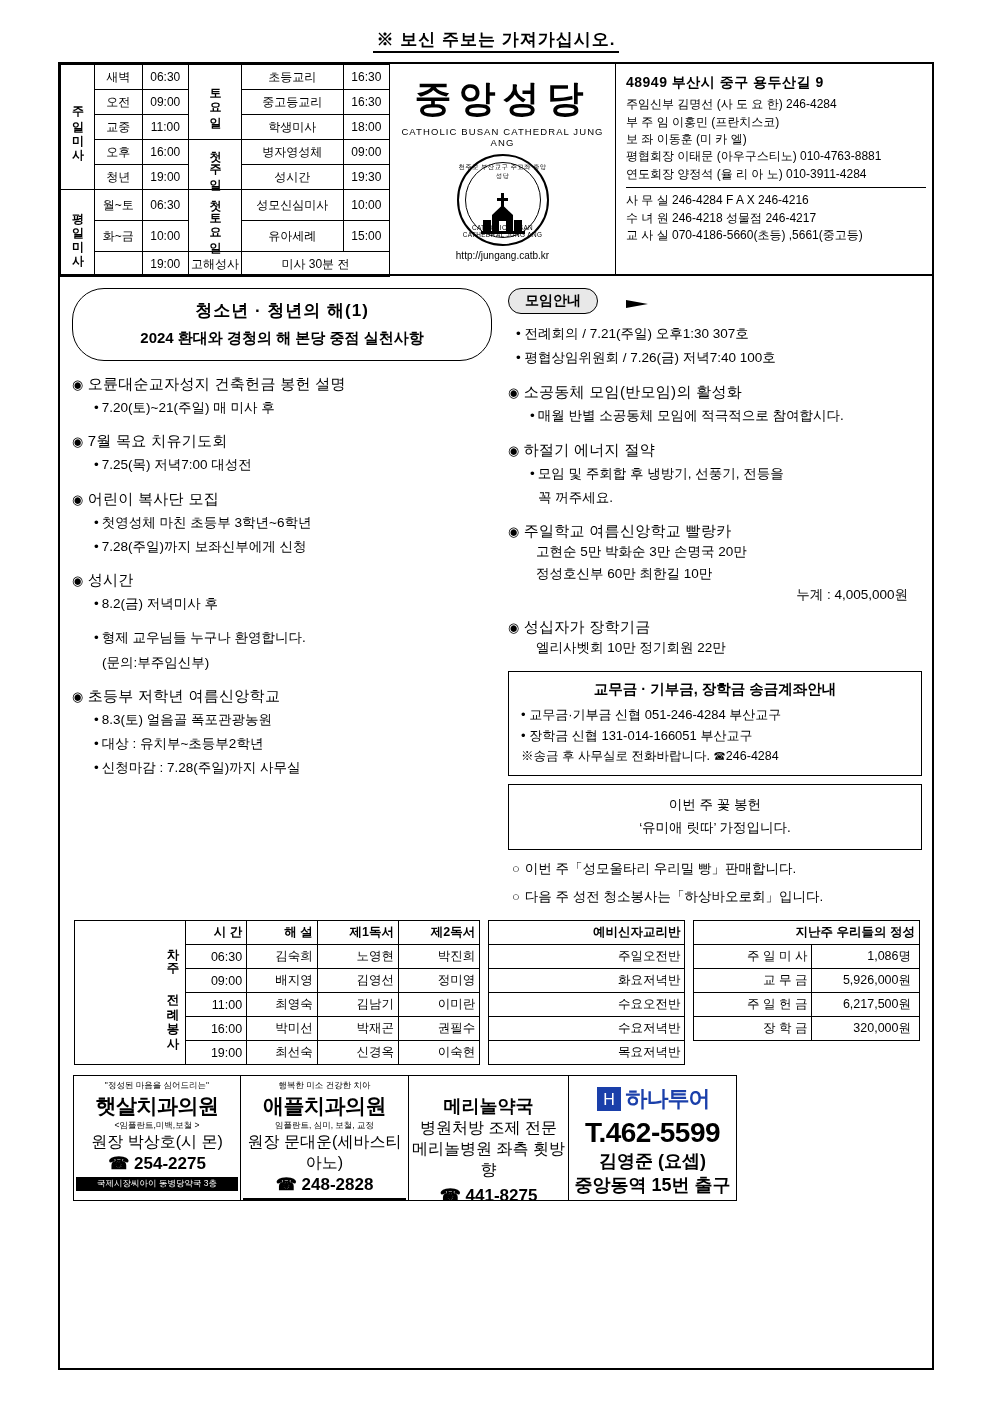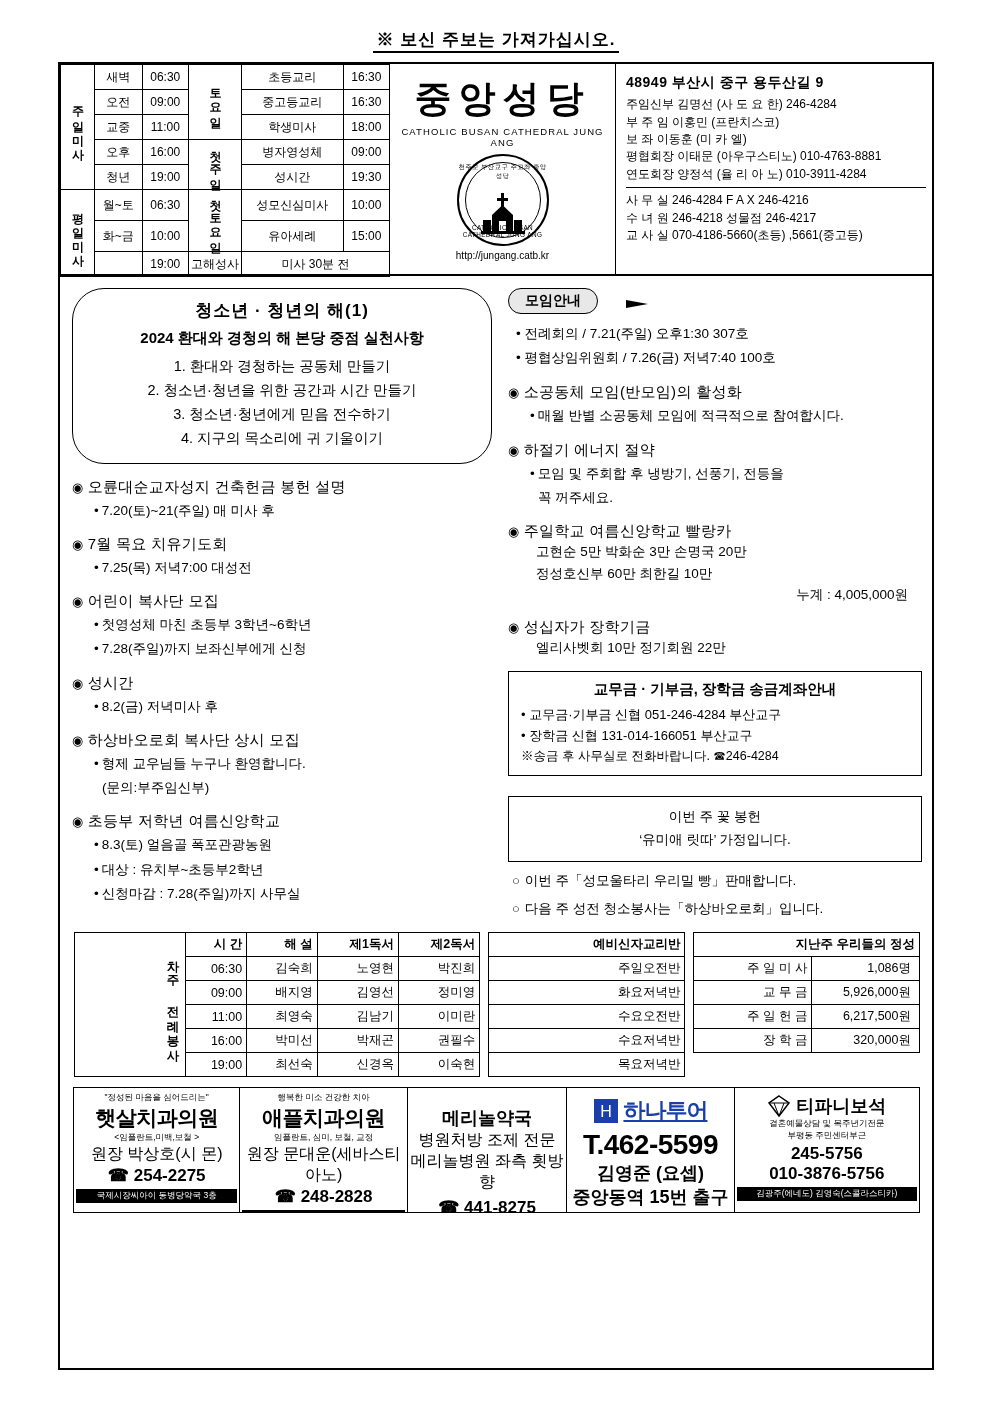--- a/index.html
+++ b/index.html
@@ -145,21 +145,21 @@
   .rlist { font-size:13.5px; line-height:1.75; padding-left:8px; }
 
   .money-line { font-size:13.5px; padding-left:28px; line-height:1.6; }
   .total-right { text-align:right; font-size:13.5px; padding-right:14px; margin-top:2px; }
 
   .acct-box { border:1.5px solid #000; padding:8px 12px 10px 12px; margin-top:12px; }
   .acct-title { text-align:center; font-weight:bold; font-size:14.5px; margin-bottom:6px; }
   .acct-row { font-size:13px; line-height:1.6; }
   .acct-note { font-size:12.5px; margin-top:2px; }
 
-  .flower-box { border:1.5px solid #000; padding:9px 17px; margin-top:20px; text-align:center; font-size:13.5px; line-height:1.7; }
+  .flower-box { border:1.5px solid #000; padding:9px 17px; margin-top:8px; text-align:center; font-size:13.5px; line-height:1.7; }
 
   .circ { font-size:13px; margin-right:5px; }
   .obullet { font-size:13.5px; margin-top:10px; padding-left:4px; }
 
   
   .tables-area { display:flex; gap:8px; padding:14px 12px 0 14px; align-items:flex-start; }
   .tb { border-collapse:collapse; font-size:12.5px; }
   .tb td, .tb th { border:1px solid #000; text-align:right; padding:2px 4px; height:24px; font-weight:normal; }
   .tb th { font-weight:bold; }
   .t1 { width:470px; }
@@ -181,21 +181,21 @@
   .ad .small { font-size:16px; }
   .ad .big { font-size:21px; font-weight:bold; letter-spacing:-0.5px; }
   .ad .big2 { font-size:18px; font-weight:bold; }
   .ad .phone { font-size:17px; font-weight:bold; }
   .ad .bar { background:#000; color:#fff; font-size:8.5px; padding:1px 0; margin-top:3px;}
   .ad1 { width:168px; }
   .ad2 { width:168px; border-left:none; }
   .ad3 { width:160px; border-left:none; }
   .ad4 { width:168px; border-left:none; }
   .ad5 { width:186px; border-left:none; }
-  .hanatour { color:#1a3faa; font-weight:bold; font-size:22px; letter-spacing:-1px;text-decoration:underline;}
+  .hanatour { color:#1a3faa; font-weight:bold; font-size:22px; letter-spacing:-1px;}
   .jewel { font-weight:bold; font-size:18px; }
 </style>
 </head>
 <body>
 
 <div class="page">
 
   <div class="topnotice">
     <span>※ 보신 주보는 가져가십시오.</span>
   </div>
@@ -297,26 +297,20 @@
         <div class="row">교 사 실  070-4186-5660(초등) ,5661(중고등)</div>
       </div>
     </div>
 
     <div class="body-area">
 
       <div class="col-left">
         <div class="rounded-box">
           <div class="rb-t1">청소년 · 청년의 해(1)</div>
           <div class="rb-t2">2024 환대와 경청의 해 본당 중점 실천사항</div>
-          <div class="rb-list">
-            <div>1. 환대와 경청하는 공동체 만들기</div>
-            <div>2. 청소년·청년을 위한 공간과 시간 만들기</div>
-            <div>3. 청소년·청년에게 믿음 전수하기</div>
-            <div>4. 지구의 목소리에 귀 기울이기</div>
-          </div>
         </div>
 
         <div class="item">
           <div class="item-head"><span class="bullet">◉</span><span>오륜대순교자성지 건축헌금 봉헌 설명</span></div>
           <div class="sub"><span class="d">•</span><span>7.20(토)~21(주일) 매 미사 후</span></div>
         </div>
 
         <div class="item">
           <div class="item-head"><span class="bullet">◉</span><span>7월 목요 치유기도회</span></div>
           <div class="sub"><span class="d">•</span><span>7.25(목) 저녁7:00 대성전</span></div>
@@ -327,21 +321,20 @@
           <div class="sub"><span class="d">•</span><span>첫영성체 마친 초등부 3학년~6학년</span></div>
           <div class="sub"><span class="d">•</span><span>7.28(주일)까지 보좌신부에게 신청</span></div>
         </div>
 
         <div class="item">
           <div class="item-head"><span class="bullet">◉</span><span>성시간</span></div>
           <div class="sub"><span class="d">•</span><span>8.2(금) 저녁미사 후</span></div>
         </div>
 
         <div class="item">
-          <div class="item-head"><span class="bullet">◉</span><span>하상바오로회 복사단 상시 모집</span></div>
           <div class="sub"><span class="d">•</span><span>형제 교우님들 누구나 환영합니다.</span></div>
           <div class="sub" style="padding-left:30px;">(문의:부주임신부)</div>
         </div>
 
         <div class="item">
           <div class="item-head"><span class="bullet">◉</span><span>초등부 저학년 여름신앙학교</span></div>
           <div class="sub"><span class="d">•</span><span>8.3(토) 얼음골 폭포관광농원</span></div>
           <div class="sub"><span class="d">•</span><span>대상 : 유치부~초등부2학년</span></div>
           <div class="sub"><span class="d">•</span><span>신청마감 : 7.28(주일)까지 사무실</span></div>
         </div>
@@ -524,32 +517,16 @@
             <rect x="1" y="1" width="24" height="24" fill="#1a3faa"></rect>
             <text x="13" y="19" font-size="16" fill="#fff" text-anchor="middle" font-family="Liberation Sans, sans-serif">H</text>
           </svg>
           <span class="hanatour">하나투어</span>
         </div>
         <div class="big" style="font-size:28px;margin-top:3px">T.462-5599</div>
         <div class="big2">김영준 (요셉)</div>
         <div class="big2">중앙동역 15번 출구</div>
       </div>
 
-      <div class="ad ad5">
-        <div style="display:flex;align-items:center;justify-content:center;gap:5px;margin-top:2px">
-          <svg width="24" height="24" viewBox="0 0 24 24">
-            <polygon points="12,2 22,9 12,22 2,9" fill="none" stroke="#000" stroke-width="1.5"></polygon>
-            <line x1="2" y1="9" x2="22" y2="9" stroke="#000" stroke-width="1"></line>
-            <line x1="7" y1="9" x2="12" y2="22" stroke="#000" stroke-width="1"></line>
-            <line x1="17" y1="9" x2="12" y2="22" stroke="#000" stroke-width="1"></line>
-          </svg>
-          <span class="jewel">티파니보석</span>
-        </div>
-        <div class="tiny">결혼예물상담 및 목주년기전문</div>
-        <div class="tiny">부평동 주민센터부근</div>
-        <div class="phone" style="margin-top:2px">245-5756</div>
-        <div class="phone">010-3876-5756</div>
-        <div class="bar">김광주(에네도) 김영숙(스콜라스티카)</div>
-      </div>
     </div>
 
   </div>
 </div>
 
 </body></html>

